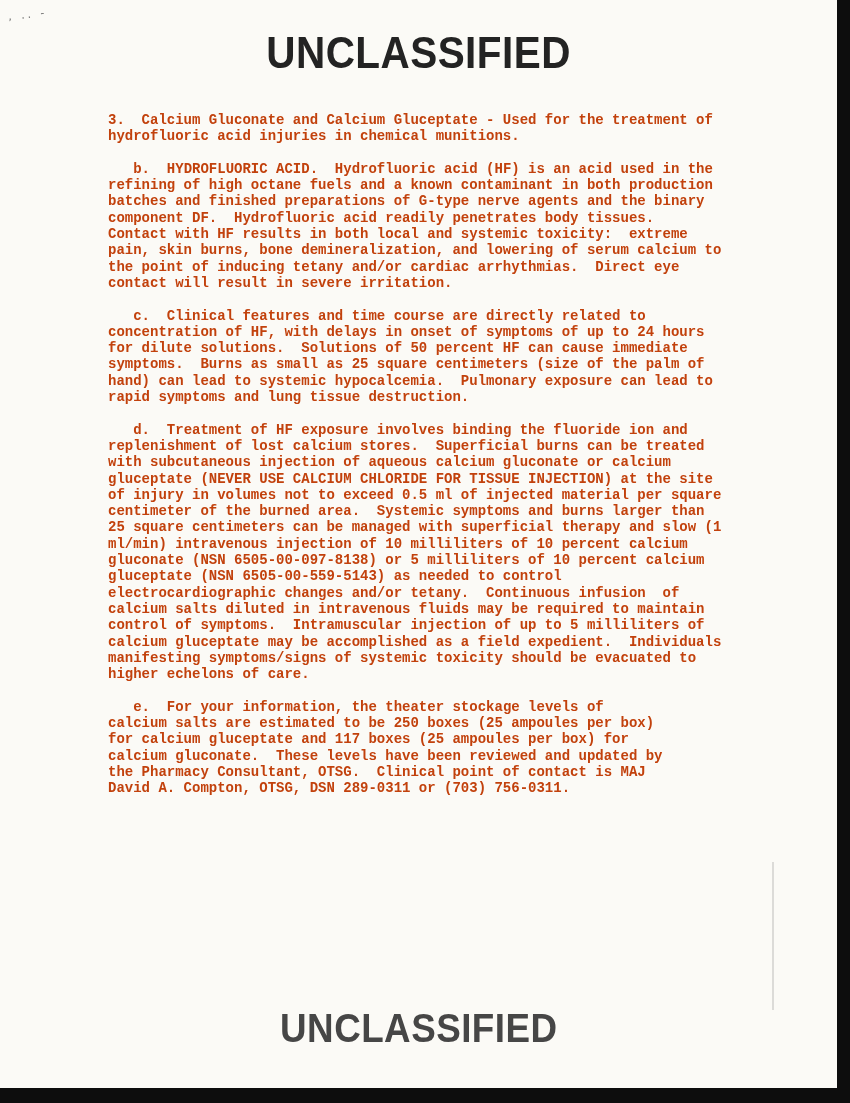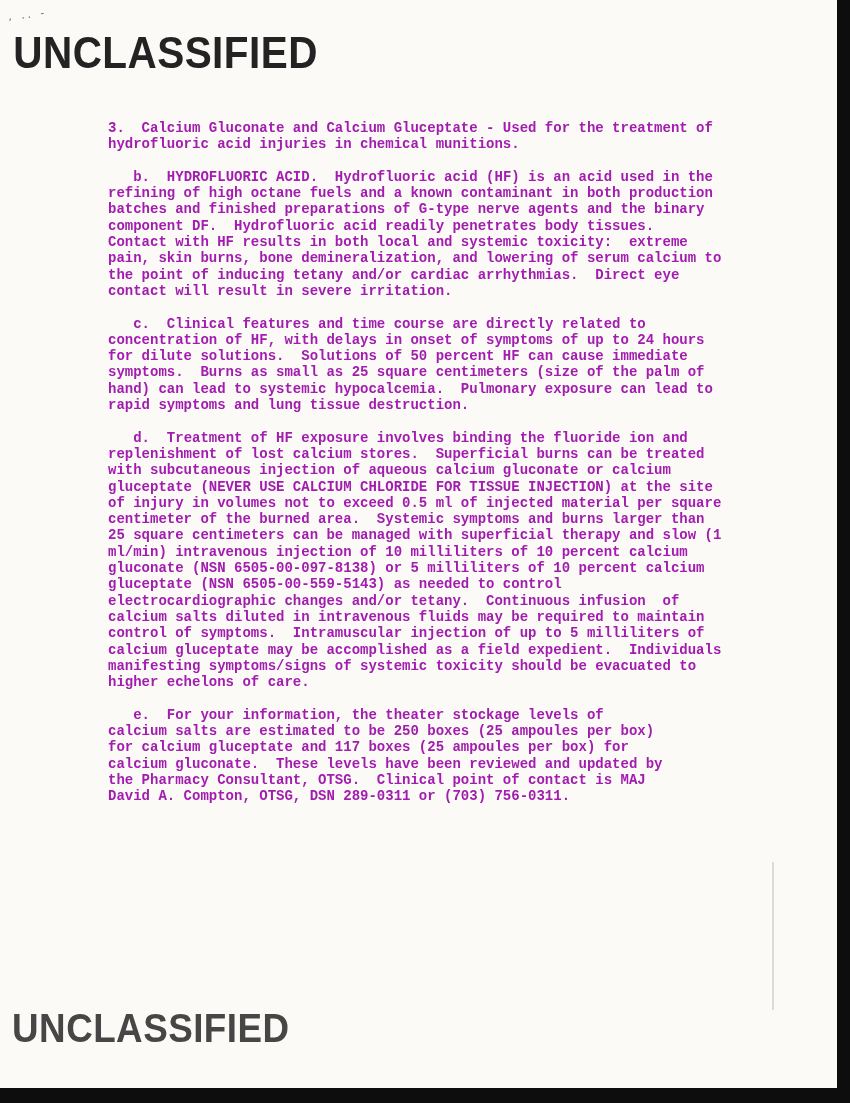--- a/index.html
+++ b/index.html
@@ -25,21 +25,21 @@
     font-family: "DejaVu Sans", sans-serif;
     font-size: 11px;
     color: #6f6f6f;
     letter-spacing: 3px;
     transform: rotate(-6deg);
   }
   .stamp-row {
     position: absolute;
     left: 0;
     width: 837px;
-    text-align: left;
+    text-align: center;
   }
   .stamp-text {
     display: inline-block;
     font-family: "Liberation Sans", sans-serif;
     font-weight: 700;
     color: #232323;
     transform: scaleX(0.92);
     letter-spacing: 0.5px;
     white-space: nowrap;
   }
@@ -47,23 +47,23 @@
   .header-row .stamp-text { font-size: 44px; }
   .footer-row { top: 1006px; }
   .footer-row .stamp-text {
     font-size: 40px;
     color: #2e2e2e;
     opacity: 0.88;
   }
   .body-text {
     position: absolute;
     left: 108px;
-    top: 120px;
+    top: 112px;
     width: 650px;
-    color: #a21caf;
+    color: #c2410c;
   }
   .para {
     white-space: pre-wrap;
     font-family: "Liberation Mono", "DejaVu Sans Mono", monospace;
     font-weight: 700;
     font-size: 14px;
     line-height: 16.3px;
     margin: 0 0 16.3px 0;
   }
   .scan-edge-right {

